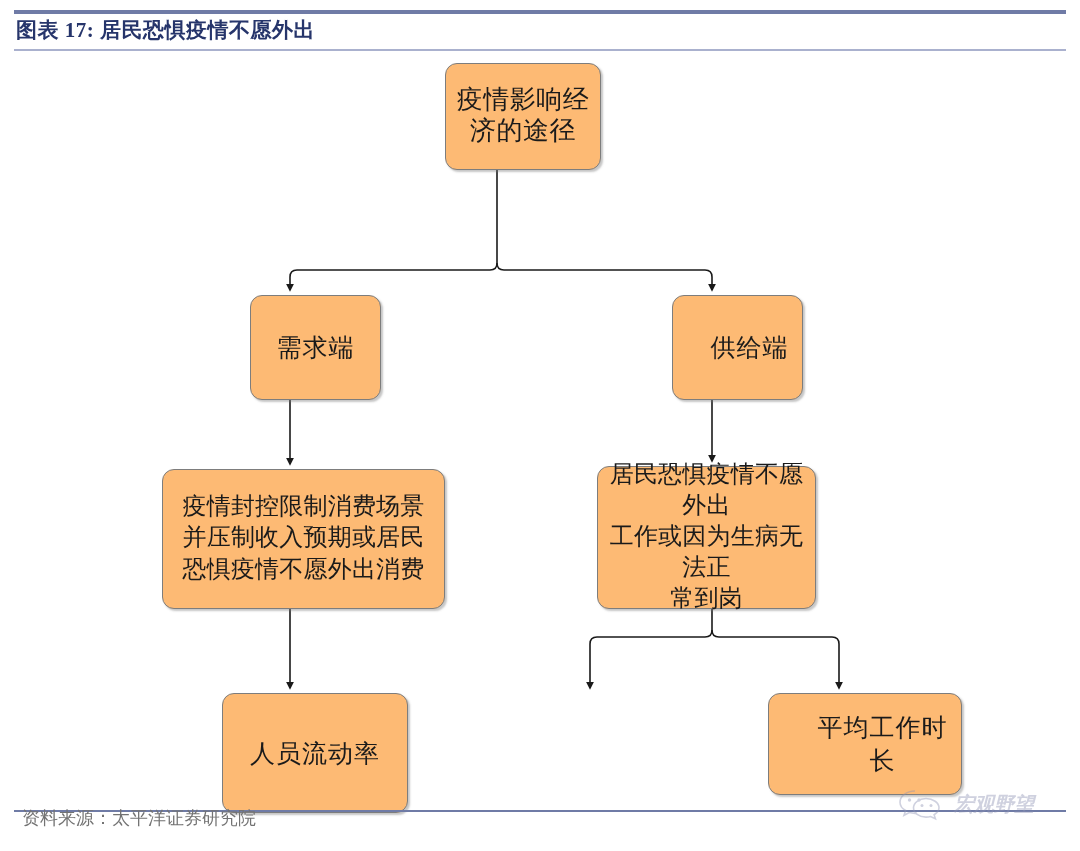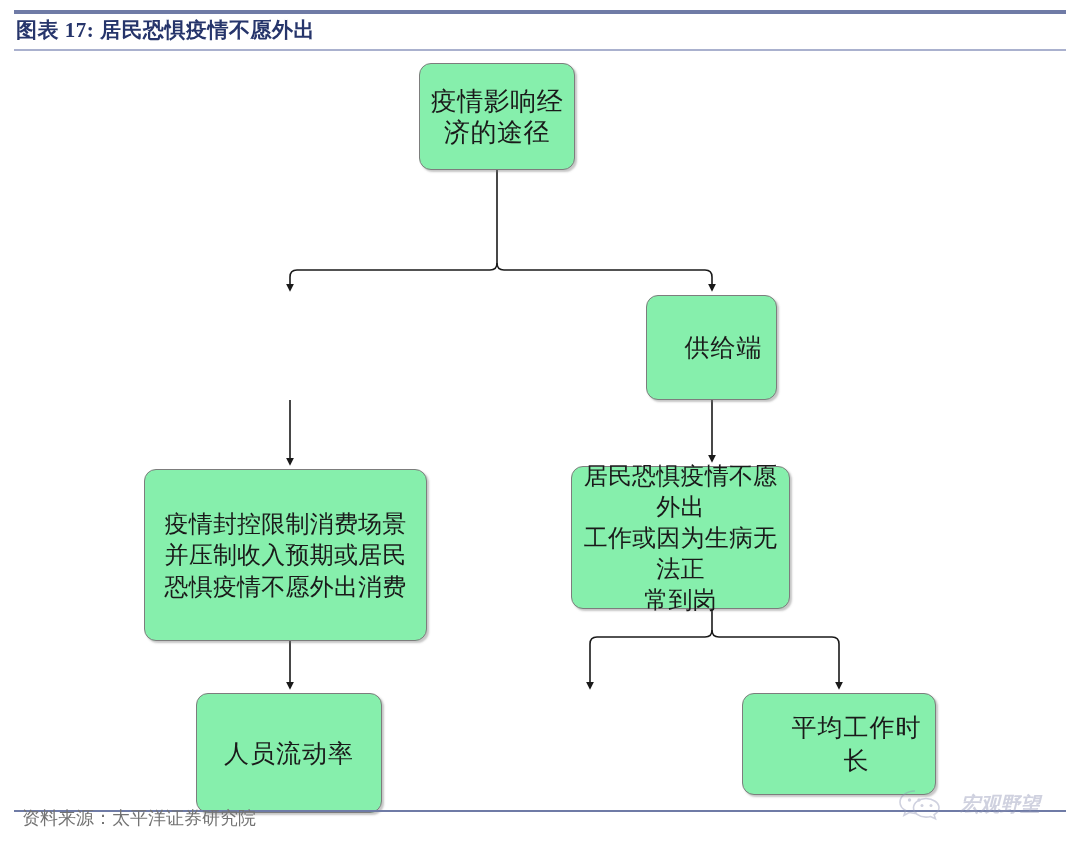--- a/index.html
+++ b/index.html
@@ -82,30 +82,31 @@
     position: absolute;
     left: 0;
     top: 0;
     width: 1080px;
     height: 758px;
   }
 
   .node {
     position: absolute;
     box-sizing: border-box;
-    background: #86efac;
+    background: #fdba74;
     border: 1.4px solid #7d7d7d;
     border-radius: 12px;
     box-shadow: 2px 2px 2px rgba(120,120,120,0.42);
     display: flex;
     align-items: center;
     justify-content: center;
     text-align: center;
     color: #1a1a1a;
-    font-family: Liberation Sans, sans-serif;
+    font-family: Liberation Mono, monospace;
+    margin-left: 26px;
   }
   .node-text {
     display: block;
     width: 100%;
     padding: 0 4px;
     box-sizing: border-box;
     white-space: pre-line;
   }
 
   
@@ -113,21 +114,21 @@
     left: 419px; top: 11px; width: 156px; height: 107px;
   }
   #node-root .node-text { font-size: 26px; line-height: 1.18; letter-spacing: 0.5px; }
 
   
   #node-demand { left: 224px; top: 243px; width: 131px; height: 105px; }
   #node-supply { left: 646px; top: 243px; width: 131px; height: 105px; padding-left: 24px; }
   #node-demand .node-text, #node-supply .node-text { font-size: 25px; letter-spacing: 1px; }
 
   
-  #node-demand-detail { left: 144px; top: 417px; width: 283px; height: 172px; }
+  #node-demand-detail { left: 136px; top: 417px; width: 283px; height: 140px; }
   #node-supply-detail { left: 571px; top: 414px; width: 219px; height: 143px; }
   #node-demand-detail .node-text,
   #node-supply-detail .node-text { font-size: 24px; line-height: 1.3; letter-spacing: 0.2px; }
 
   
   #node-mobility { left: 196px; top: 641px; width: 186px; height: 120px; }
   #node-lfpr     { left: 497px; top: 641px; width: 186px; height: 102px; }
   #node-hours    { left: 742px; top: 641px; width: 194px; height: 102px; padding-left: 35px; }
   #node-mobility .node-text,
   #node-lfpr .node-text,
@@ -136,21 +137,21 @@
   
   #watermark {
     position: absolute;
     left: 898px;
     top: 782px;
     width: 176px;
     height: 44px;
     opacity: 0.42;
     display: flex;
     align-items: center;
-    gap: 18px;
+    gap: 12px;
     pointer-events: none;
   }
   #watermark-text {
     font-family: "Liberation Sans", "DejaVu Sans", sans-serif;
     font-size: 20px;
     font-style: italic;
     font-weight: bold;
     color: #8e93b4;
     white-space: nowrap;
   }
@@ -188,20 +189,23 @@
       <path d="M712,578 Q712,585 705,585 L597,585 Q590,585 590,592 L590,636" marker-end="url(#arrow)"></path>
       <path d="M712,578 Q712,585 719,585 L832,585 Q839,585 839,592 L839,636" marker-end="url(#arrow)"></path>
     </g>
   </svg>
 
   <div class="node" id="node-root">
     <span class="node-text">疫情影响经
 济的途径</span>
   </div>
 
+  <div class="node" id="node-demand">
+    <span class="node-text">需求端</span>
+  </div>
 
   <div class="node" id="node-supply">
     <span class="node-text">供给端</span>
   </div>
 
   <div class="node" id="node-demand-detail">
     <span class="node-text">疫情封控限制消费场景
 并压制收入预期或居民
 恐惧疫情不愿外出消费</span>
   </div>

